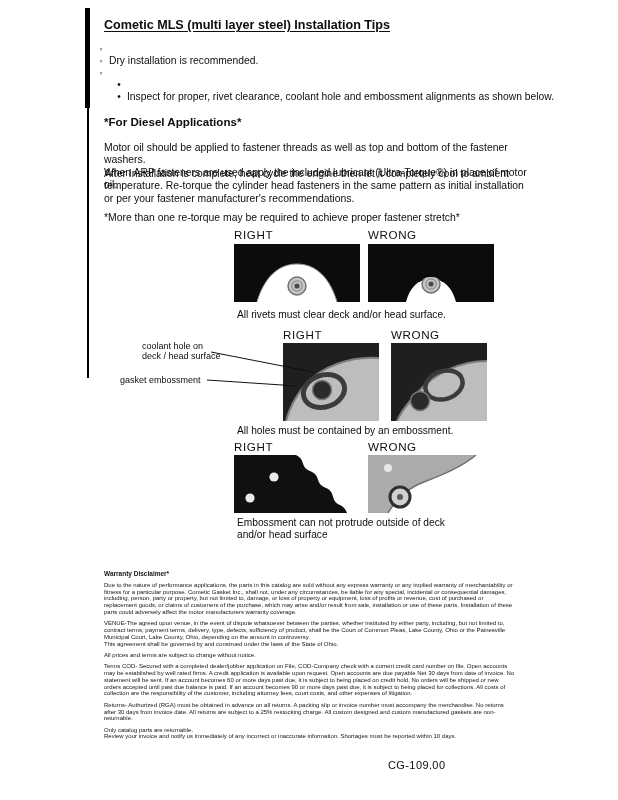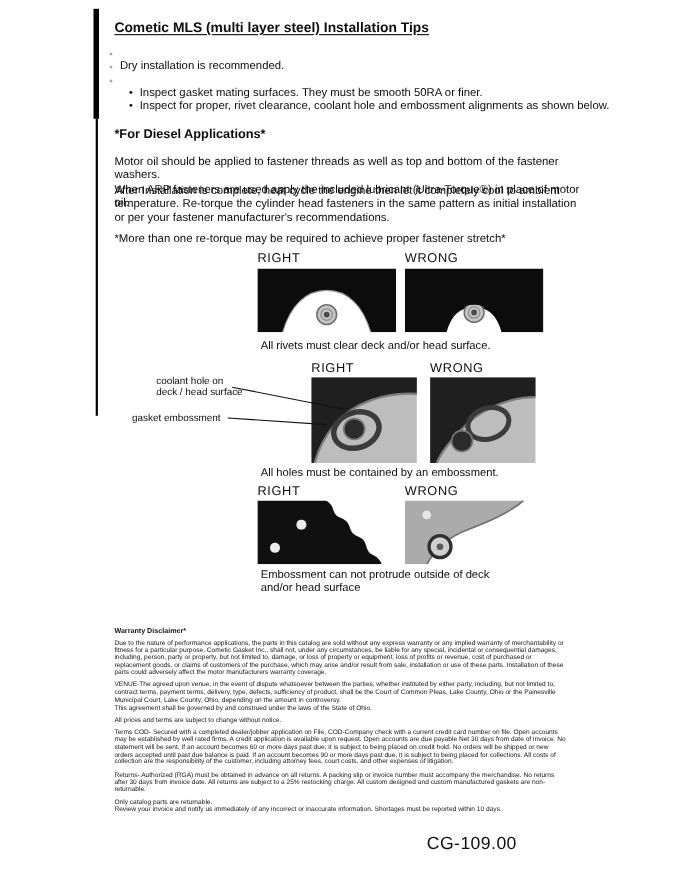--- a/index.html
+++ b/index.html
@@ -30,21 +30,21 @@
   .dhead{font-size:11.6px;letter-spacing:.6px;}
   .cap{font-size:10.2px;white-space:pre-line;line-height:12px}
 
   .fig-img{display:block}
   .lab{font-size:9px;line-height:10px;white-space:pre-line}
 
   .disc{left:104px;top:571px;width:412px;font-size:6px;line-height:6.8px;color:#151515}
   .disc .dh{font-size:6.5px;font-weight:bold;margin:0 0 4px 0}
   .disc p{margin:0 0 4.5px 0;white-space:pre-line}
 
-  .footer-code{left:388px;top:759px;font-size:16px;letter-spacing:.4px}
+  .footer-code{left:388px;top:759px;font-size:11px;letter-spacing:.4px}
 </style>
 </head>
 <body>
 
 <div class="abs rule-thick"></div>
 <div class="abs rule-thin"></div>
 
 <div class="abs title">Cometic MLS (multi layer steel) Installation Tips</div>
 
 <div class="abs tips">
@@ -53,21 +53,20 @@
   </div>
   <div class="bline">
     <span class="b">◦</span>
     <span>Dry installation is recommended.</span>
   </div>
   <div class="bline">
     <span class="b">◦</span>
   </div>
   <div class="bline sub">
     <span class="b">•</span>
-    <span>Inspect gasket mating surfaces.  They must be smooth 50RA or finer.</span>
   </div>
   <div class="bline sub">
     <span class="b">•</span>
     <span>Inspect for proper, rivet clearance, coolant hole and embossment alignments as shown below.</span>
   </div>
 </div>
 
 <div class="abs diesel-head">*For Diesel Applications*</div>
 <div class="abs para para1">Motor oil should be applied to fastener threads as well as top and bottom of the fastener washers.
 When ARP fasteners are used apply the included lubricant (Ultra-Torque®) in place of motor oil.</div>

